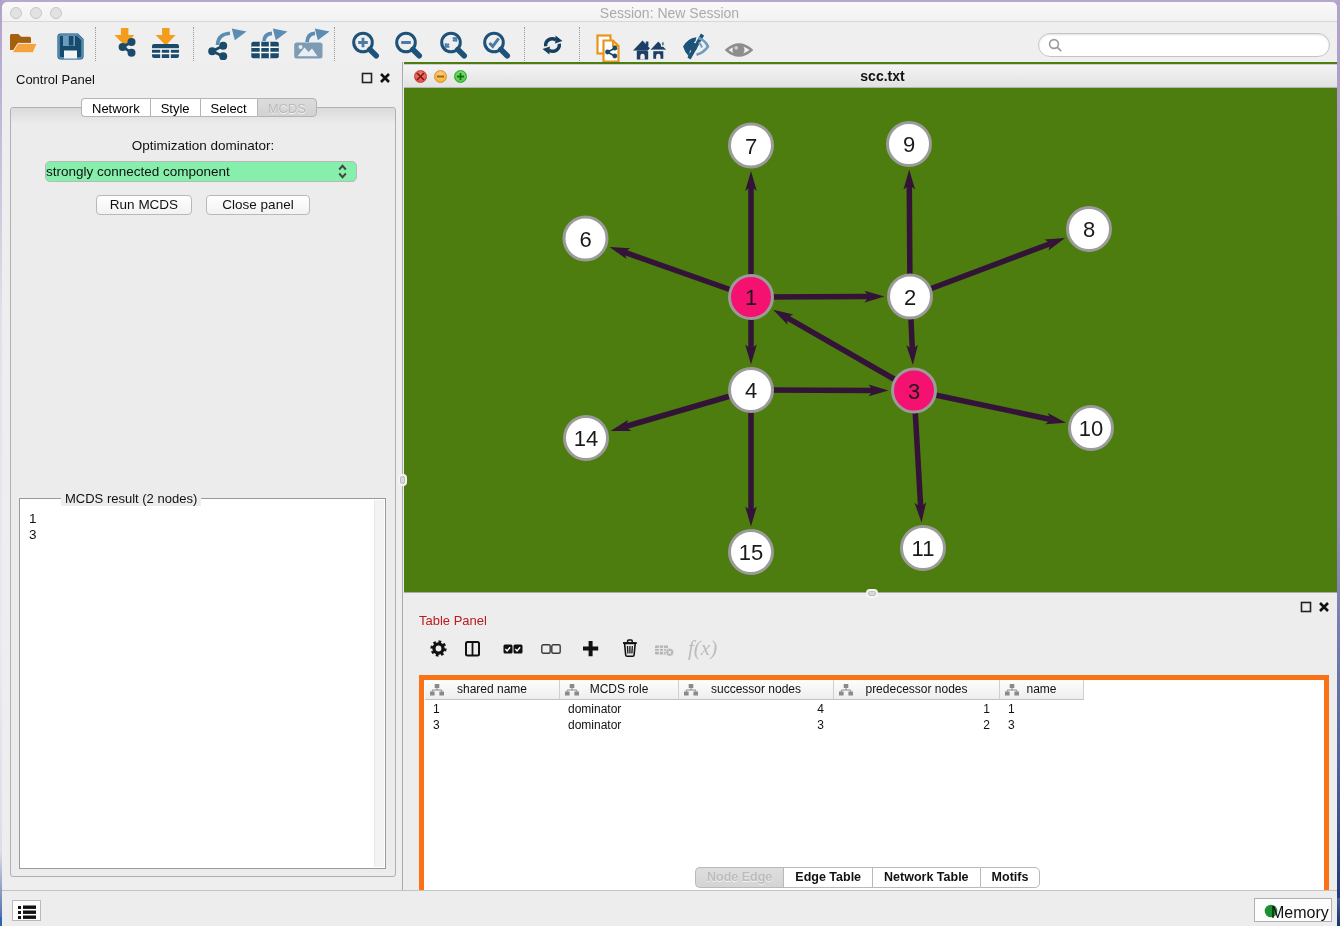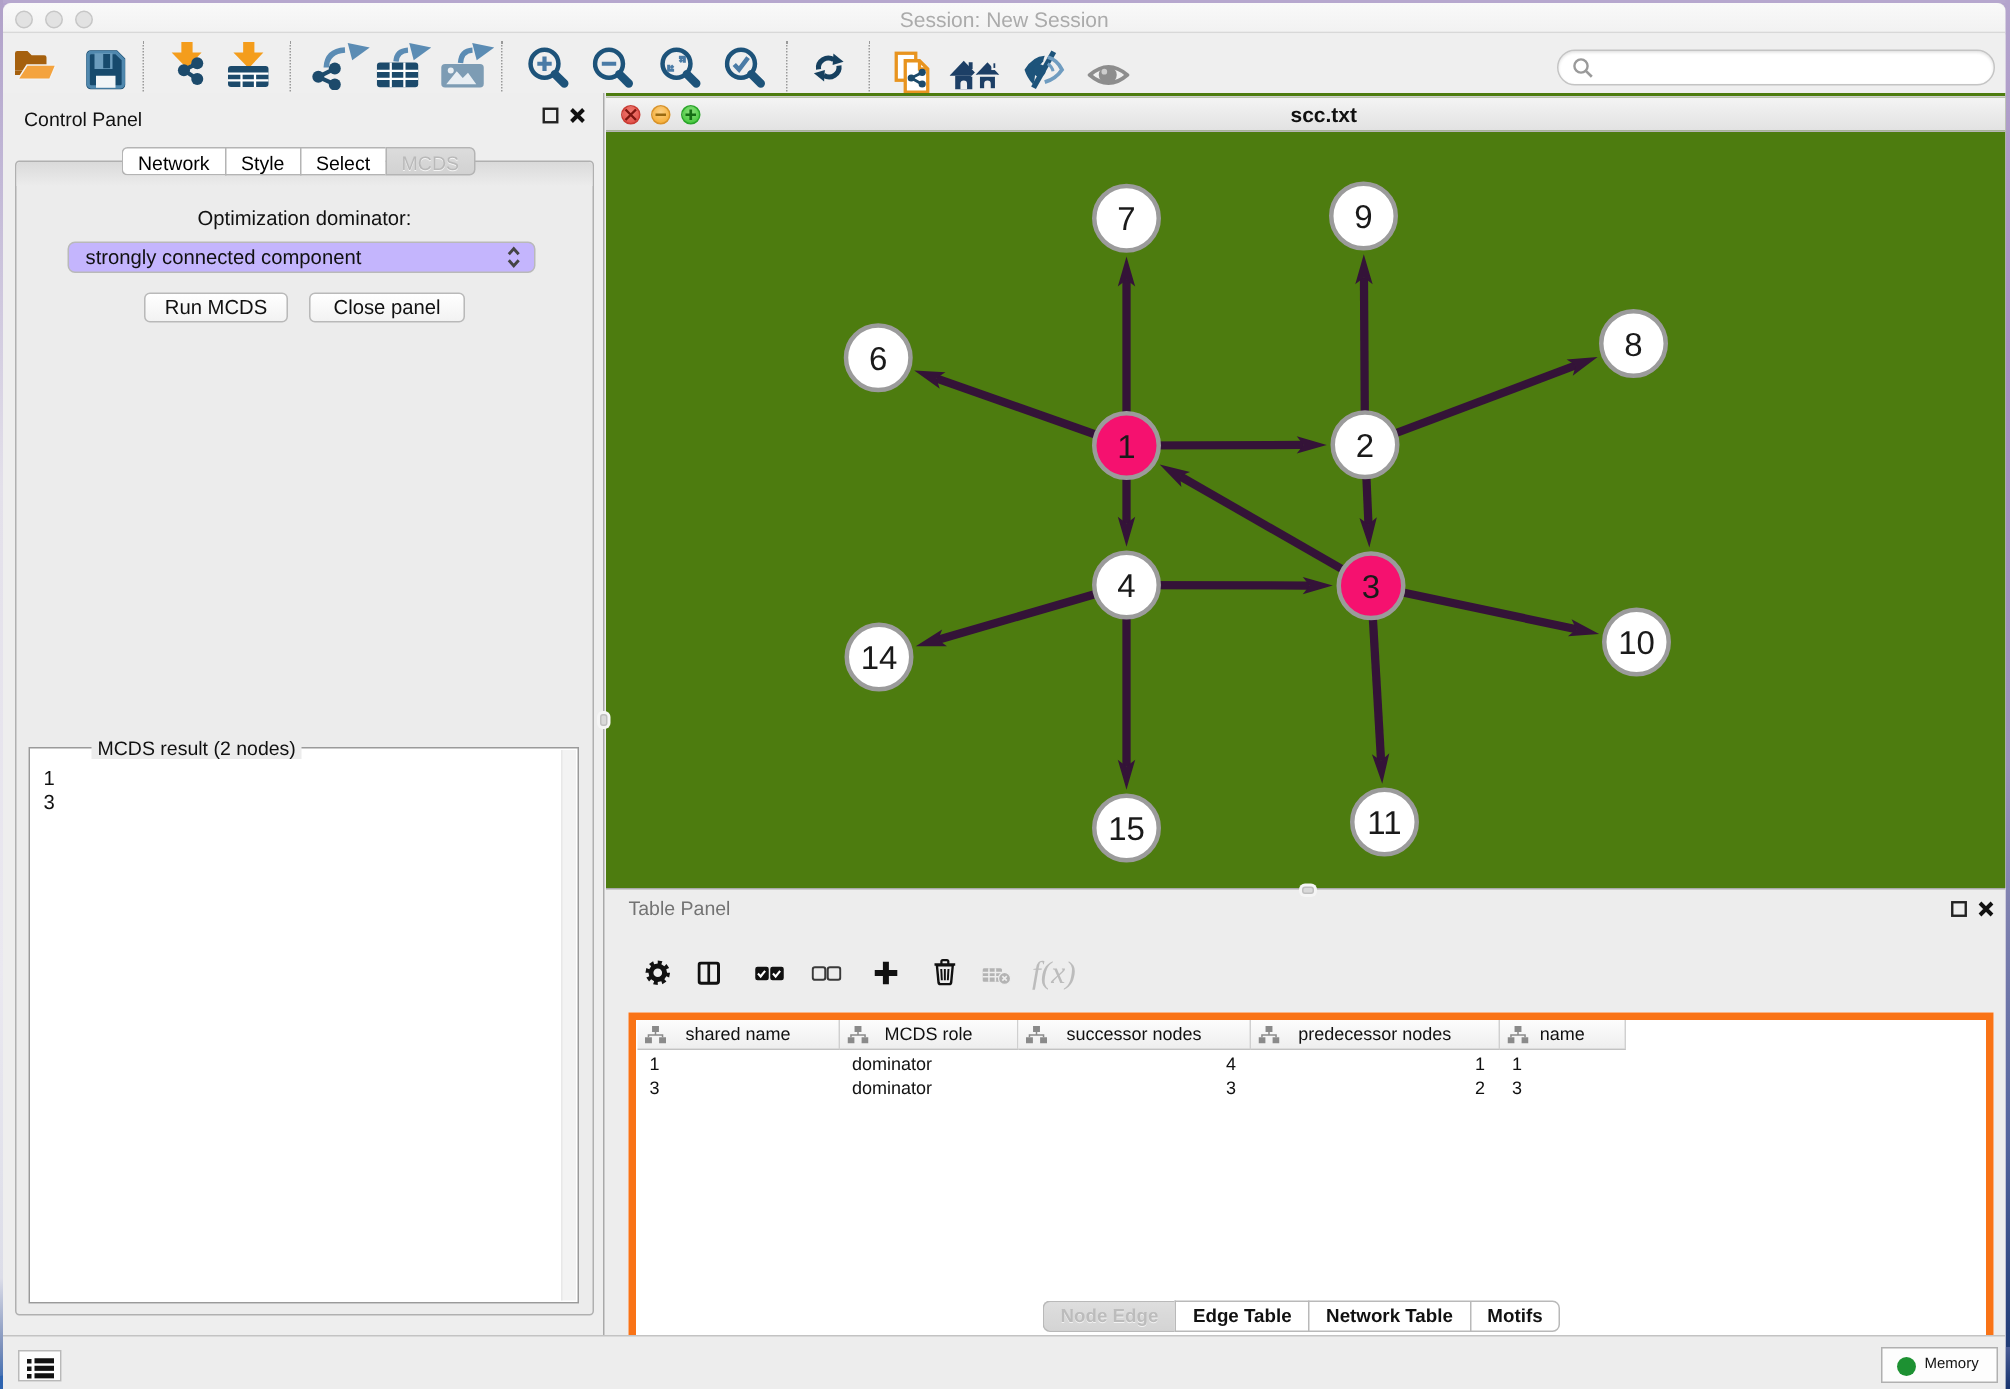--- a/index.html
+++ b/index.html
@@ -21,34 +21,34 @@
 
 .cpanel { position:absolute; left:0; top:60px; width:401px; height:830px; background:#eeeeee; border-right:1px solid #a9a9a9; }
 .cphead { position:absolute; left:14px; top:10px; font-size:13px; color:#111; }
 .winbtns { position:absolute; top:9px; }
 .tabs { position:absolute; top:36px; left:79px; height:19px; display:flex; font-size:13px; z-index:3; }
 .tab { background:#fff; border:1px solid #b4b4b4; border-right:none; padding:1px 10px 0; line-height:17px; color:#000; }
 .tab.first { border-radius:4px 0 0 4px; }
 .tab.sel { background:linear-gradient(#dcdcdc,#d2d2d2); border-right:1px solid #b4b4b4; border-radius:0 4px 4px 0; color:#b9b9b9; text-shadow:0 1px 0 #f5f5f5; }
 .tabpane { position:absolute; left:8px; top:45px; width:386px; height:770px; border:1px solid #b0b0b0; border-radius:3px; background:#ececec; }
 .optlabel { position:absolute; top:30px; width:100%; text-align:center; font-size:13.5px; color:#111; }
-.combo { position:absolute; left:34px; top:53px; width:312px; height:21px; background:#c4b5fd; border:1px solid #b9b9b9; border-radius:5px; font-size:13.5px; color:#111; line-height:19px; padding-left:11px; }
+.combo { position:absolute; left:34px; top:53px; width:312px; height:21px; background:#86efac; border:1px solid #b9b9b9; border-radius:5px; font-size:13.5px; color:#111; line-height:19px; }
 .btn { position:absolute; top:87px; height:20px; background:linear-gradient(#ffffff,#f2f2f2); border:1px solid #b9b9b9; border-radius:4px; font-size:13.5px; color:#111; text-align:center; line-height:18px; }
 .mcdsbox { position:absolute; left:8px; top:390px; width:367px; height:371px; border:1px solid #9a9a9a; background:#fff; }
 .mcdslabel { position:absolute; left:9px; top:-8px; background:#ececec; padding:0 4px; font-size:13px; color:#111;margin-left:32px; }
 .mcdstext { position:absolute; left:2px; top:12px; font-size:13.5px; color:#111; line-height:16px; padding-left:7px; }
 .mcdssb { position:absolute; right:1px; top:1px; width:10px; height:367px; background:#f3f3f3; border-left:1px solid #e8e8e8; }
 
 .netwin { position:absolute; left:402px; top:60px; width:933px; height:530px; background:#4d7c0f; }
 .nettitle { position:absolute; left:0; top:2px; width:100%; height:24px; background:linear-gradient(#f4f4f4,#e2e2e2); border-top:1px solid #cfcfcf; border-bottom:1px solid #b5b5b5; }
 .light { position:absolute; top:5px; width:13px; height:13px; border-radius:50%; }
 .netname { position:absolute; top:3px; left:12px; width:100%; text-align:center; font-size:14px; font-weight:bold; color:#111; }
 
 .tpanel { position:absolute; left:402px; top:590px; width:933px; height:298px; background:#ededed; border-top:1px solid #aaaaaa; }
-.tphead { position:absolute; left:15px; top:5px; font-size:13px; color:#737373; }
+.tphead { position:absolute; left:15px; top:20px; font-size:13px; color:#b91c1c; }
 .ttool { position:absolute; top:38px; }
 .tblbox { position:absolute; left:15px; top:82px; width:910px; height:232px; background:#fff; border:5px solid #f97316; }
 .thdr { position:absolute; top:0; height:20px; background:linear-gradient(#fdfdfd,#eeeeee); border-right:1px solid #d0d0d0; border-bottom:1px solid #c2c2c2; font-size:12px; color:#111; text-align:center; line-height:19px; }
 .trow { position:absolute; height:16px; font-size:12px; color:#111; line-height:16px; }
 .btabs { position:absolute; left:291px; top:274px; height:21px; display:flex; font-size:12.5px; font-weight:bold; }
 .btab { background:#fff; border:1px solid #b9b9b9; border-right:none; padding:0 11px; line-height:19px; color:#111; }
 .btab.sel { background:linear-gradient(#dedede,#d4d4d4); color:#bcbcbc; text-shadow:0 1px 0 #f3f3f3; border-radius:5px 0 0 5px; }
 .btab.last { border-right:1px solid #b9b9b9; border-radius:0 5px 5px 0; }
 
 .statusbar { position:absolute; left:0; top:888px; width:100%; height:36px; background:#ededed; border-top:1px solid #c3c3c3; }
@@ -439,16 +439,16 @@
             <rect x="0" y="8" width="3" height="3"></rect>
             <rect x="5" y="7.5" width="13" height="3.4"></rect>
             <rect x="0" y="13" width="3" height="3"></rect>
             <rect x="5" y="12.5" width="13" height="3.4"></rect>
           </g>
         </svg></div>
     <div class="membtn">
         <svg width="14" height="14" style="position:absolute;left:9px;top:5px;">
           <circle cx="7" cy="7" r="6.3" fill="#1d9132"></circle>
         </svg>
-        <span style="position:absolute;left:28px;top:5px;font-size:10px;">Memory</span>
+        <span style="position:absolute;left:16px;top:5px;font-size:16px;">Memory</span>
       </div>
   </div>
 </div>
 
 </body></html>

